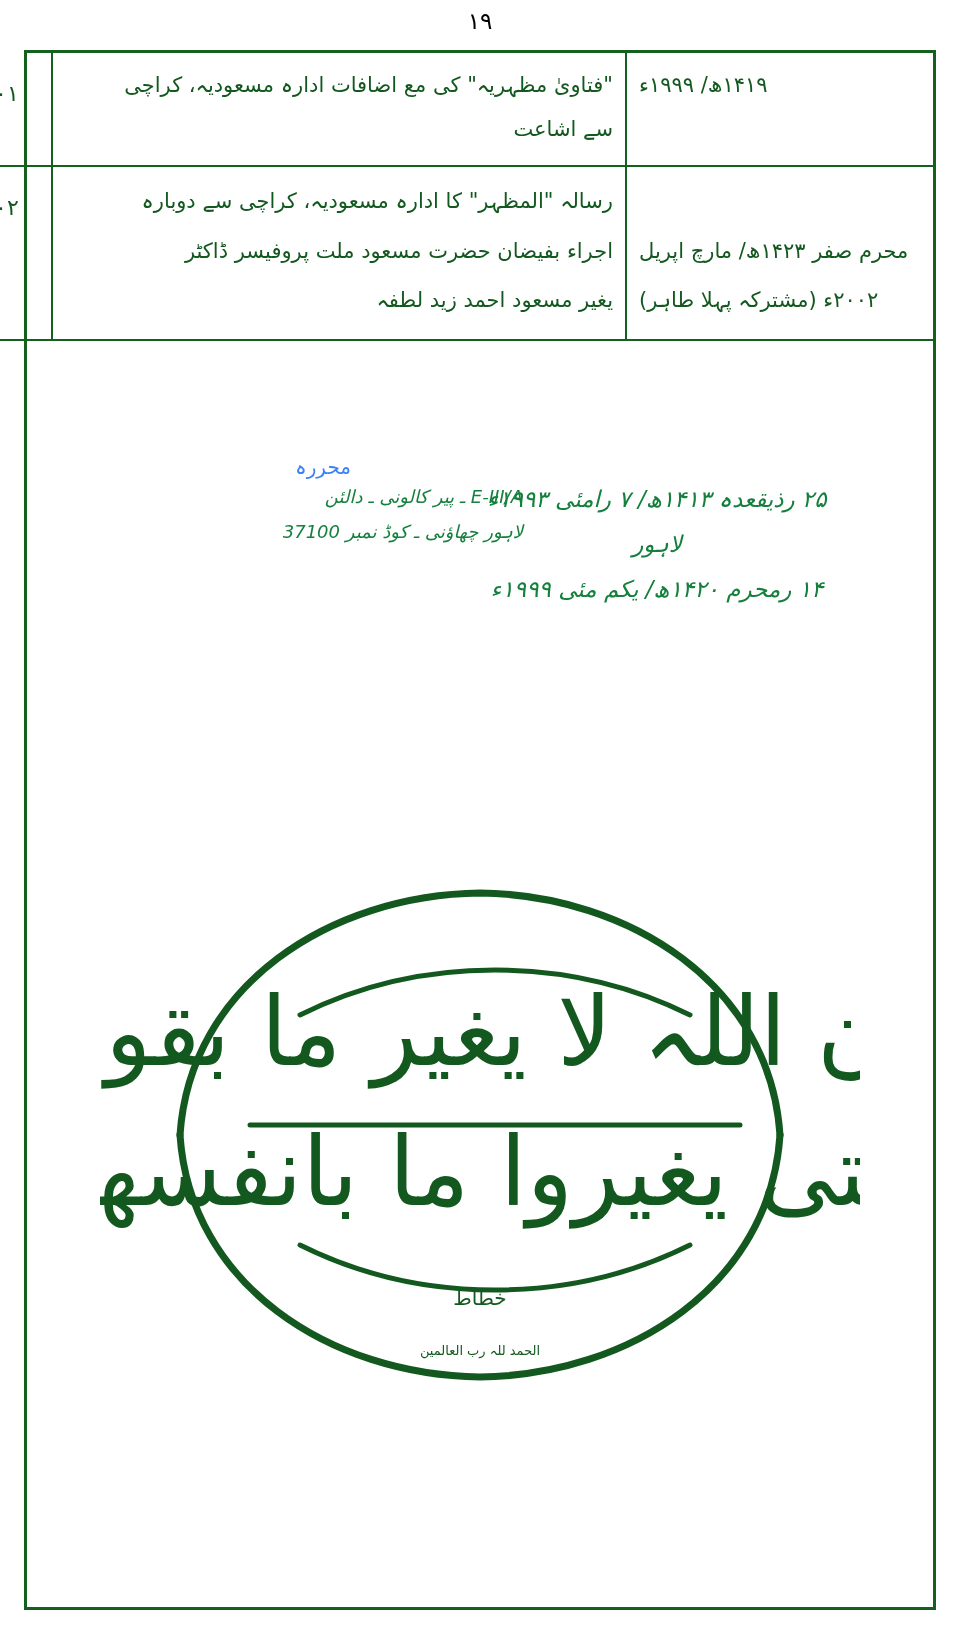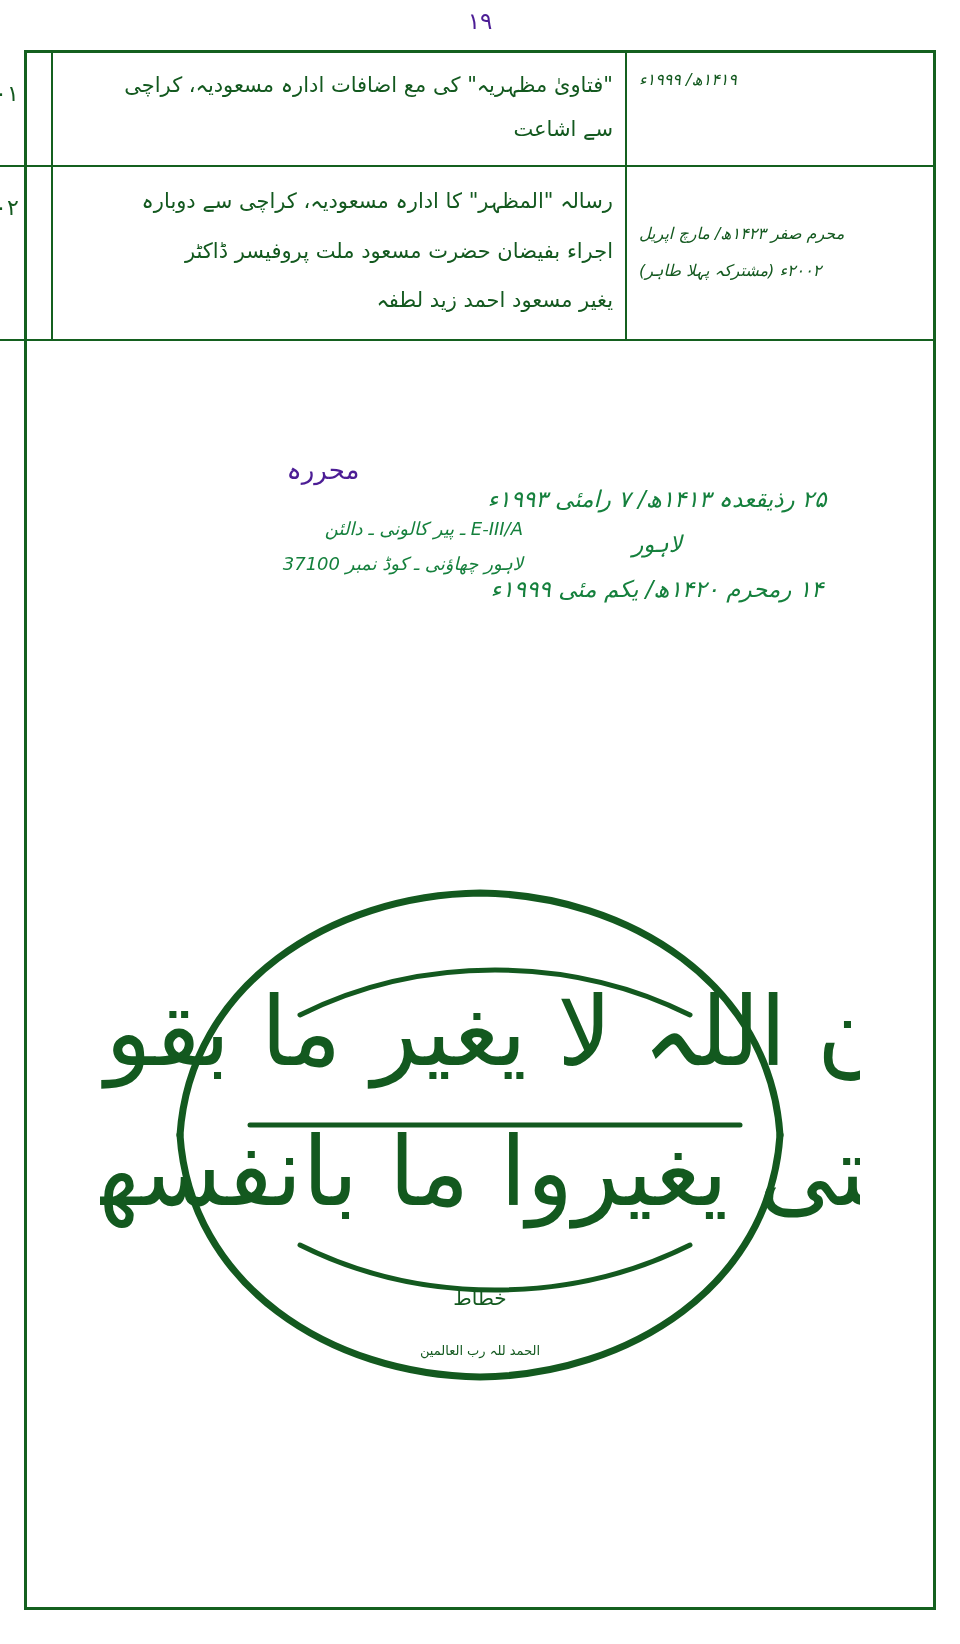--- a/index.html
+++ b/index.html
@@ -22,21 +22,21 @@
   }
 
   
   .page-number {
     position: absolute;
     top: 8px;
     left: 0;
     right: 0;
     text-align: center;
     font-size: 23px;
-    color: #4c1d95;
+    color: #000000;
     letter-spacing: 1px;
     direction: rtl;
   }
 
   
   .frame {
     position: absolute;
     top: 50px;
     left: 24px;
     width: 912px;
@@ -83,24 +83,23 @@
     letter-spacing: 1px;
   }
   .col-title {
     width: 548px;
     font-size: 21px;
     line-height: 2.1;
     text-align: right;
   }
   .col-date {
     width: 282px;
-    font-size: 16px;
+    font-size: 21px;
     line-height: 2.1;
     text-align: left;
-    font-style: italic;
   }
   .col-title .line,
   .col-date .line {
     display: block;
     white-space: nowrap;
   }
   .col-date .line {
     text-align: left;
   }
   .row-2 .col-title,
@@ -125,24 +124,23 @@
     right: 86px;
     width: 380px;
     text-align: center;
   }
   .meta-left {
     left: 96px;
     width: 400px;
     text-align: center;
   }
   .meta-heading {
-    font-size: 26px;
+    font-size: 20px;
     letter-spacing: 2px;
-    margin-bottom: 26px;
-    color: #4c1d95;
+    color: #3b82f6;
   }
   .meta-line {
     font-size: 23px;
     line-height: 1.95;
     color: #15803d;
     white-space: nowrap;
     font-style: italic;
   }
   .meta-left .meta-line {
     text-align: right;

